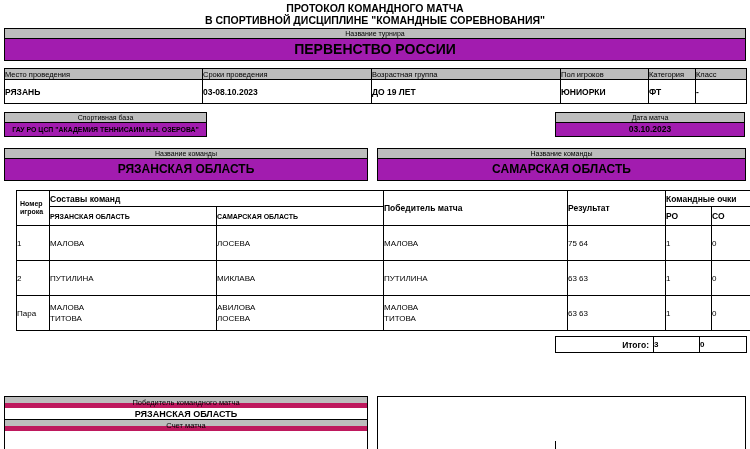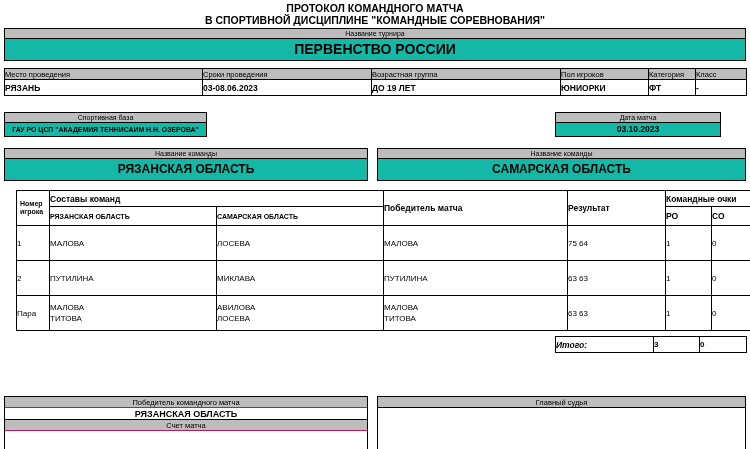--- a/index.html
+++ b/index.html
@@ -14,65 +14,65 @@
     overflow: hidden;
     padding-left: 44px;
   }
   .abs { position: absolute; }
 
   
   .doc-title { left: 0; top: 3px; width: 750px; text-align: center;
     font-weight: bold; font-size: 10.5px; line-height: 11.5px; }
 
   
-  .lbox { border: 1px solid #000; background: #14b8a6; }
+  .lbox { border: 1px solid #000; background: #a21caf; }
   .lbox .bar { background: #bdbdbd; border-bottom: 1px solid #000;
     text-align: center; font-size: 7px; line-height: 10px; height: 10px; }
   .lbox .val { text-align: center; font-weight: bold; }
 
   .tournament-box { left: 4px; top: 28px; width: 742px; }
   .tournament-box .val { font-size: 14px; line-height: 21px; height: 21px; }
 
   table { border-collapse: collapse; table-layout: fixed; }
   td, th { border: 1px solid #000; padding: 0; text-align: left;
     vertical-align: middle; overflow: hidden; }
 
   
   .fields-tbl { left: 4px; top: 68px; width: 742px; }
   .fields-tbl th { background: #bdbdbd; font-weight: normal;
     font-size: 7.5px; height: 11px; }
-  .fields-tbl td { font-weight: bold; font-size: 8.5px; height: 16px; }
+  .fields-tbl td { font-weight: bold; font-size: 8.5px; height: 24px; }
 
   .venue-box { left: 4px; top: 112px; width: 203px; }
   .venue-box .val { font-size: 6.9px; line-height: 13px; height: 13px; }
-  .date-box { left: 555px; top: 112px; width: 166px; }
+  .date-box { left: 555px; top: 112px; width: 190px; }
   .date-box .val { font-size: 8.5px; line-height: 13px; height: 13px; }
 
   .team-box-left  { left: 4px;   top: 148px; width: 364px; }
   .team-box-right { left: 377px; top: 148px; width: 369px; }
   .team-box-left .val, .team-box-right .val { font-size: 12px; line-height: 21px; height: 21px; }
 
   
   .results-tbl { left: 16px; top: 190px; width: 742px; }
   .results-tbl th { font-weight: bold; font-size: 8.5px; background: #fff; }
   .results-tbl .h1 { height: 16px; }
   .results-tbl .h2 { height: 19px; }
   .results-tbl th.num-h { font-size: 7px; text-align: left; padding-left: 3px; line-height: 8.5px; }
   .results-tbl th.team-h { font-size: 7px; }
   .results-tbl td { font-size: 8px; height: 35px; white-space: pre-line; line-height: 11px; }
 
   
   .totals-tbl { left: 555px; top: 336px; width: 191px; }
   .totals-tbl td { font-weight: bold; height: 16px; white-space: normal; }
-  .totals-tbl .tot-label { padding-right: 4px; font-size: 8.5px; font-style: italic; }
+  .totals-tbl .tot-label { text-align: right; padding-right: 4px; font-size: 8.5px; }
   .totals-tbl .tot-val { font-size: 8px; }
 
   
   .winner-box { left: 4px; top: 396px; width: 364px; border: 1px solid #000; }
-  .winner-box .bar { background: #bdbdbd; border-bottom: 1px solid #be185d;
+  .winner-box .bar { background: #bdbdbd; border-bottom: 5px solid #be185d;
     text-align: center; font-size: 7.5px; line-height: 11px; height: 11px; }
   .winner-box .wval { border-bottom: 1px solid #000; text-align: center;
     font-weight: bold; font-size: 9px; line-height: 12px; height: 12px; }
   .winner-box .wval:last-child { border-bottom: none; margin-top: 20px; }
 
   .referee-box { left: 377px; top: 396px; width: 369px; border: 1px solid #000; }
   .referee-box .bar { background: #bdbdbd; border-bottom: 1px solid #000;
     text-align: center; font-size: 7.5px; line-height: 11px; height: 11px; }
   .referee-body { display: flex; height: 36px; margin-top: 44px; }
   .sig-cell { width: 178px; border-right: 1px solid #000; position: relative; }
@@ -111,21 +111,21 @@
         <tr>
       <th>Место проведения</th>
       <th>Сроки проведения</th>
       <th>Возрастная группа</th>
       <th>Пол игроков</th>
       <th>Категория</th>
       <th>Класс</th>
     </tr>
     <tr>
       <td>РЯЗАНЬ</td>
-      <td>03-08.06.2023</td>
+      <td>03-08.10.2023</td>
       <td>ДО 19 ЛЕТ</td>
       <td>ЮНИОРКИ</td>
       <td>ФТ</td>
       <td>-</td>
     </tr>
   </tbody>
     </table>
 
   <div class="abs lbox venue-box">
     <div class="bar">Спортивная база</div>
@@ -220,21 +220,20 @@
     </table>
 
   <div class="abs winner-box">
     <div class="bar">Победитель командного матча</div>
     <div class="wval">РЯЗАНСКАЯ ОБЛАСТЬ</div>
     <div class="bar">Счет матча</div>
     <div class="wval">3:0</div>
   </div>
 
   <div class="abs referee-box">
-    <div class="bar">Главный судья</div>
     <div class="referee-body">
       <div class="sig-cell">
         <div class="sig-label">Подпись</div>
       </div>
       <div class="name-cell">
         <div class="ref-name">Е.В.КОНДРАТЬЕВ</div>
         <div class="name-label">И.О.Фамилия</div>
       </div>
     </div>
   </div>

